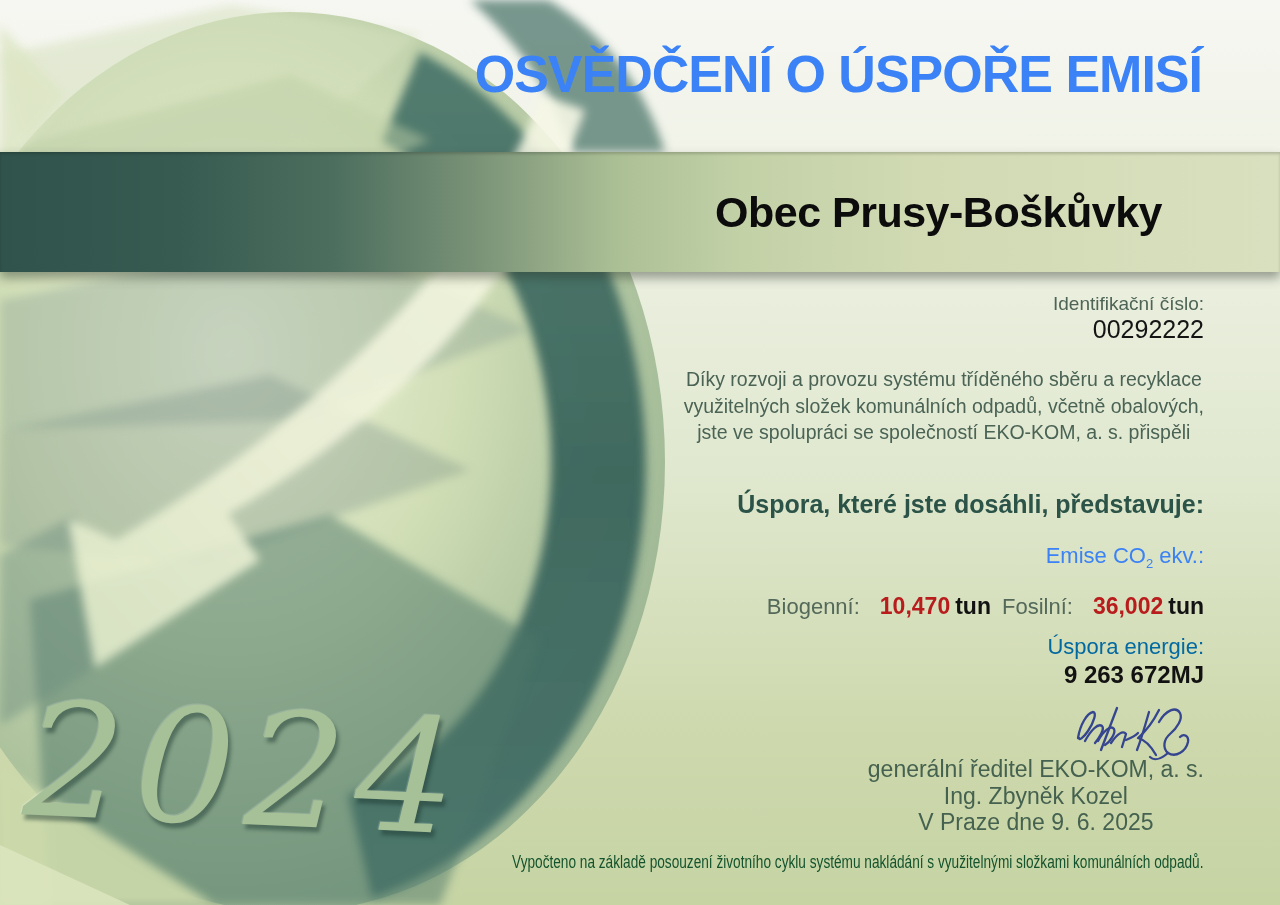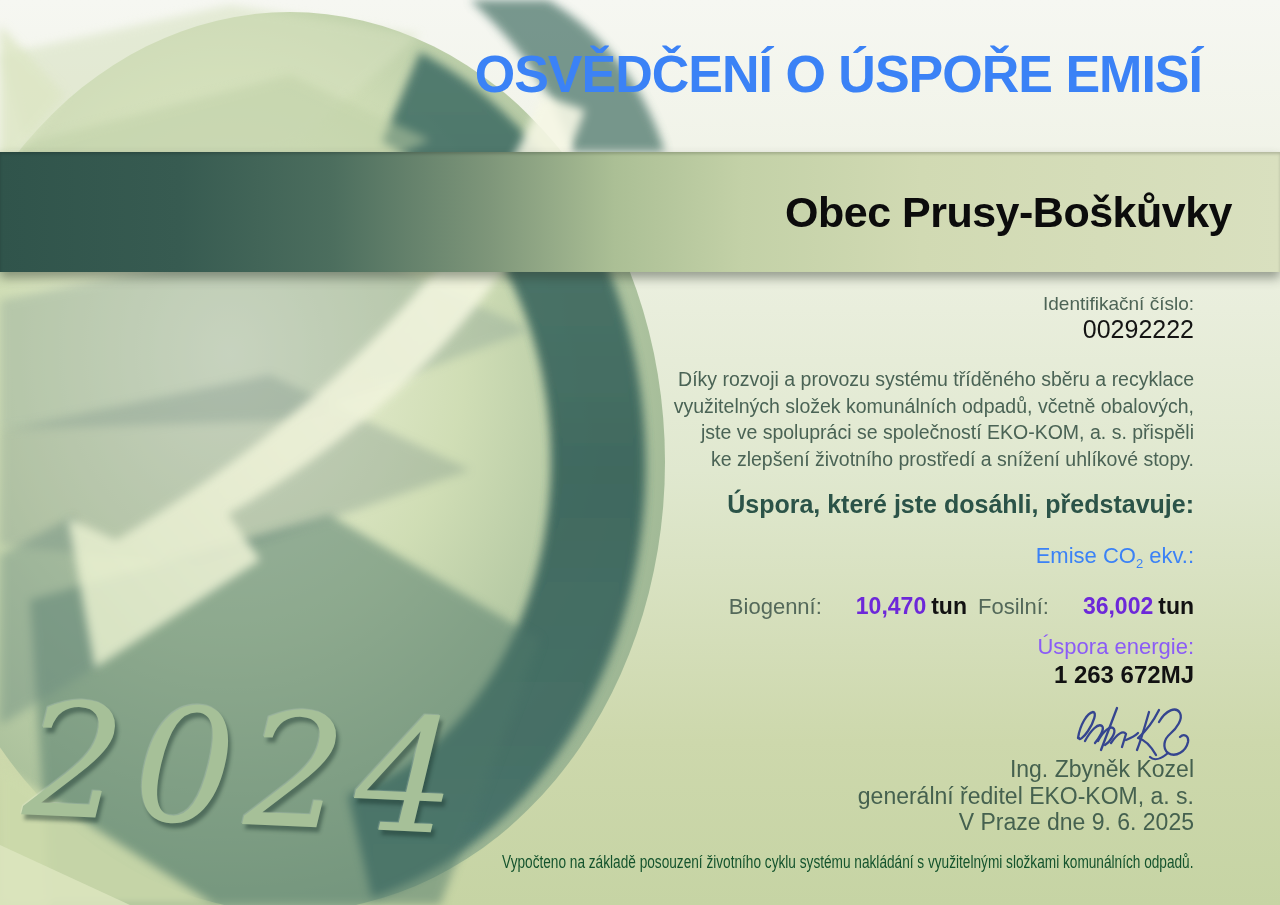--- a/index.html
+++ b/index.html
@@ -19,43 +19,43 @@
     text-shadow:3px 5px 4px rgba(24,52,44,.45), -1px -1px 1px rgba(255,255,255,.18);
   }
   
   .banner{
     position:absolute;left:0;top:152px;width:1280px;height:120px;z-index:3;
     background:linear-gradient(90deg,#30544b 0%,#375b51 14%,#4c6e5e 26%,#7d9579 38%,#abbf95 48%,#c3d1a7 58%,#d1dab3 72%,#d9e0bf 100%);
     box-shadow:0 6px 10px rgba(45,55,45,.45), inset 0 2px 3px rgba(0,0,0,.18);
     display:flex;align-items:center;justify-content:flex-end;
   }
   .recipient{
-    padding-right:48px;font-size:43px;font-weight:700;letter-spacing:-.5px;
+    padding-right:118px;font-size:43px;font-weight:700;letter-spacing:-.5px;
     color:#0c0c0c;white-space:nowrap;
   }
   
   .title{
     position:absolute;right:78px;top:44px;z-index:4;
     font-size:52px;font-weight:700;letter-spacing:-1px;color:#3b82f6;white-space:nowrap;
   }
   
-  .rc{position:absolute;right:86px;z-index:4;text-align:right;white-space:nowrap;}
+  .rc{position:absolute;right:76px;z-index:4;text-align:center;white-space:nowrap;}
   .id-label{top:293px;font-size:19px;color:#4d6456;}
   .id-value{top:315px;font-size:25px;font-weight:400;color:#141414;}
   .intro{top:366px;font-size:19.5px;line-height:26.5px;color:#4a6355;}
   .heading{top:490px;font-size:25px;font-weight:700;color:#2b5348;}
   .emise{top:543px;font-size:22px;color:#3b82f6;}
   .emise sub{font-size:13px;}
   .emise .suffix{margin-left:6px;}
   .valrow{top:593px;display:flex;align-items:baseline;justify-content:flex-end;}
   .valrow .lbl{font-size:22px;color:#54695a;}
-  .valrow .val{font-size:23px;font-weight:700;color:#6d28d9;margin-left:34px;}
+  .valrow .val{font-size:23px;font-weight:700;color:#b91c1c;margin-left:20px;}
   .valrow .unit{font-size:23px;font-weight:700;color:#121212;margin-left:5px;}
   .valrow .lbl2{margin-left:11px;}
-  .energy-label{top:634px;font-size:22px;color:#8b5cf6;}
+  .energy-label{top:634px;font-size:22px;color:#0369a1;}
   .energy-value{top:661px;font-size:24px;font-weight:700;color:#121212;}
   .energy-value .unit{}
   .sig{position:absolute;right:84px;top:700px;width:125px;height:62px;z-index:4;}
   .signer{top:756px;font-size:23px;line-height:26.5px;color:#45614f;}
   .footer{top:852px;font-size:17.5px;color:#14532d;}
   .footer .sq{display:inline-block;transform:scaleX(.78);transform-origin:right center;}
 </style>
 </head>
 <body>
 
@@ -106,55 +106,54 @@
     <div class="recipient">Obec Prusy-Boškůvky</div>
   </div>
 
   <div class="rc id-label">Identifikační číslo:</div>
   <div class="rc id-value">00292222</div>
 
   <div class="rc intro">
     <div>Díky rozvoji a provozu systému tříděného sběru a recyklace</div>
     <div>využitelných složek komunálních odpadů, včetně obalových,</div>
     <div>jste ve spolupráci se společností EKO-KOM, a. s. přispěli</div>
-    <div>ke zlepšení životního prostředí a snížení uhlíkové stopy.</div>
   </div>
 
   <div class="rc heading">Úspora, které jste dosáhli, představuje:</div>
 
   <div class="rc emise"><span>Emise CO</span><sub>2</sub><span class="suffix">ekv.:</span></div>
 
   <div class="rc valrow">
     <span class="lbl">Biogenní:</span>
     <span class="val">10,470</span>
     <span class="unit">tun</span>
     <span class="lbl lbl2">Fosilní:</span>
     <span class="val">36,002</span>
     <span class="unit">tun</span>
   </div>
 
   <div class="rc energy-label">Úspora energie:</div>
-  <div class="rc energy-value"><span>1 263 672</span><span class="unit">MJ</span></div>
+  <div class="rc energy-value"><span>9 263 672</span><span class="unit">MJ</span></div>
 
   <svg class="sig" viewBox="0 0 125 62" fill="none">
     <g stroke="#35458f" stroke-width="2.3" stroke-linecap="round" stroke-linejoin="round">
       <path d="M7,38 C9,25 16,13 22,12 C26,12 23,22 17,31 C13,37 8,41 8,38"></path>
       <path d="M14,41 C20,30 27,23 31,26 C34,29 28,38 24,43"></path>
       <path d="M27,41 C33,30 40,25 43,29 C45,33 39,42 34,45"></path>
       <path d="M40,43 C46,34 52,30 55,34 L51,47"></path>
       <path d="M46,8 L30,50"></path>
       <path d="M55,40 C60,38 64,36 67,33"></path>
       <path d="M78,12 C74,26 70,40 66,50"></path>
       <path d="M88,10 C82,22 74,32 67,38 C75,40 81,48 85,55"></path>
       <path d="M88,22 C95,10 105,6 109,13 C112,19 106,28 99,34 C93,39 91,48 97,53 C105,58 115,51 117,42 C118,36 113,33 109,37"></path>
       <path d="M97,53 C90,59 83,61 79,57"></path>
     </g>
   </svg>
 
   <div class="rc signer">
+    <div>generální ředitel EKO-KOM, a. s.</div>
     <div>Ing. Zbyněk Kozel</div>
-    <div>generální ředitel EKO-KOM, a. s.</div>
     <div>V Praze dne 9. 6. 2025</div>
   </div>
 
   <div class="rc footer"><span class="sq">Vypočteno na základě posouzení životního cyklu systému nakládání s využitelnými složkami komunálních odpadů.</span></div>
 
 </div>
 
 </body></html>

